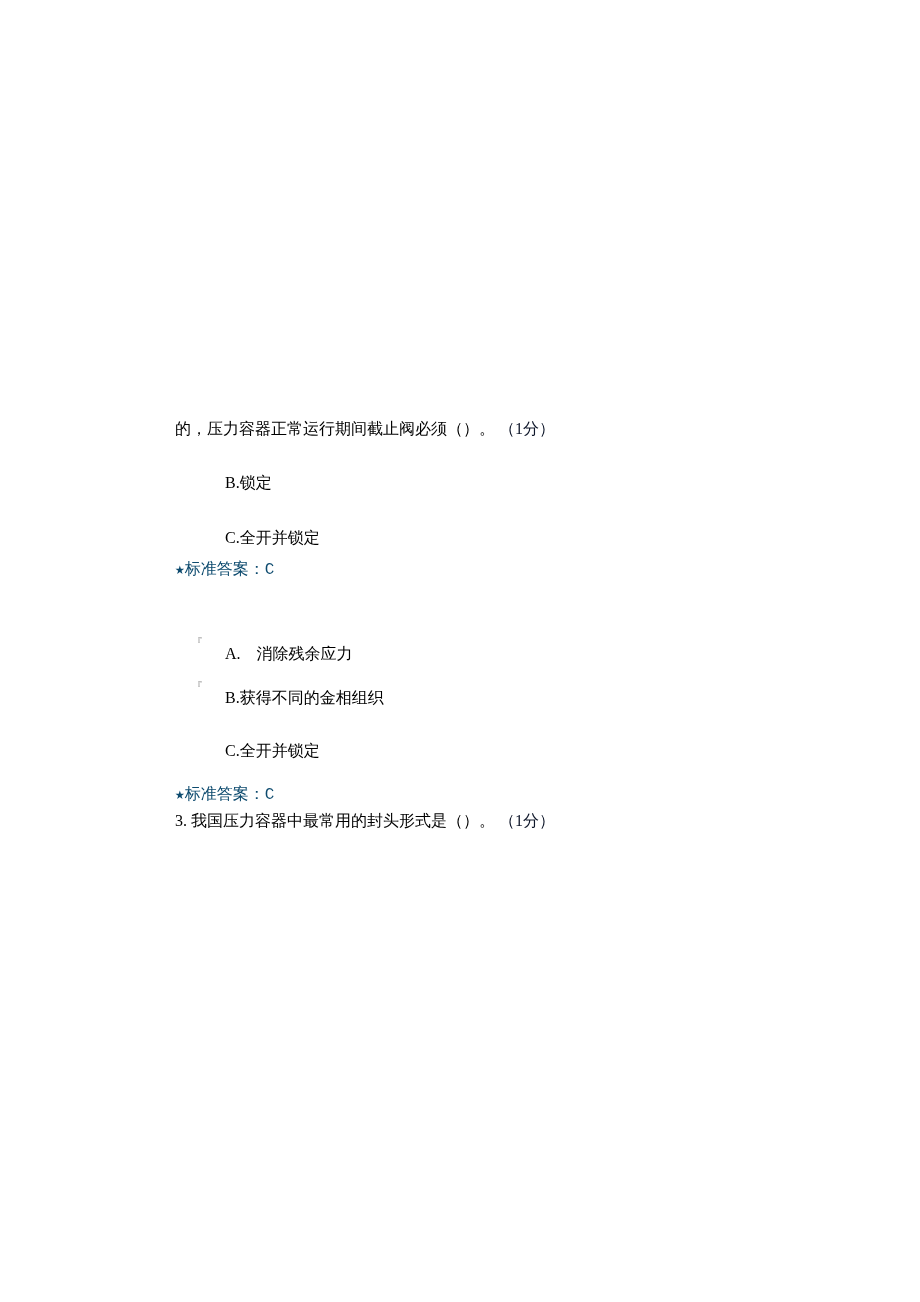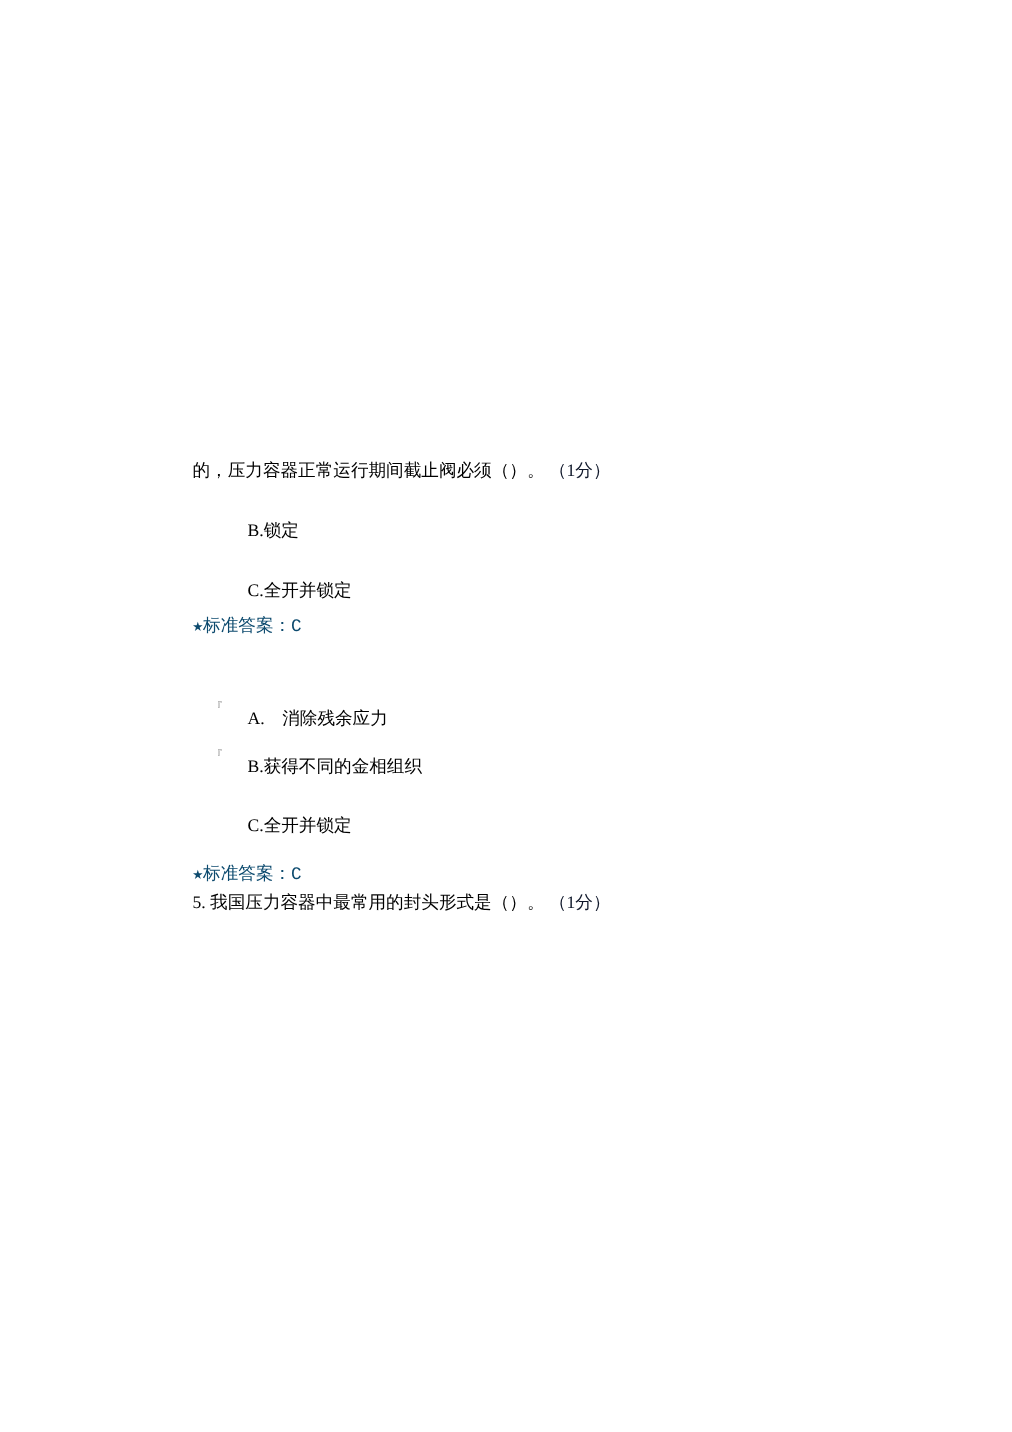--- a/index.html
+++ b/index.html
@@ -89,18 +89,18 @@
         <span class="marker" style="left:-34px; top:-6px;">『</span>
         <div class="option" style="margin-top:12px; margin-bottom:28px;">B.获得不同的金相组织</div>
       </div>
       <div class="option last" style="margin-bottom:20px;">C.全开并锁定</div>
     </div>
     <div class="answer tight">★标准答案：C</div>
   </div>
 
   <div class="q-block">
     <div class="q-stem">
-      <span>5.  我国压力容器中最常用的封头形式是（）。</span>
+      <span>3.  我国压力容器中最常用的封头形式是（）。</span>
       <span class="score">（1分）</span>
     </div>
   </div>
 
 </div>
 
 </body></html>

